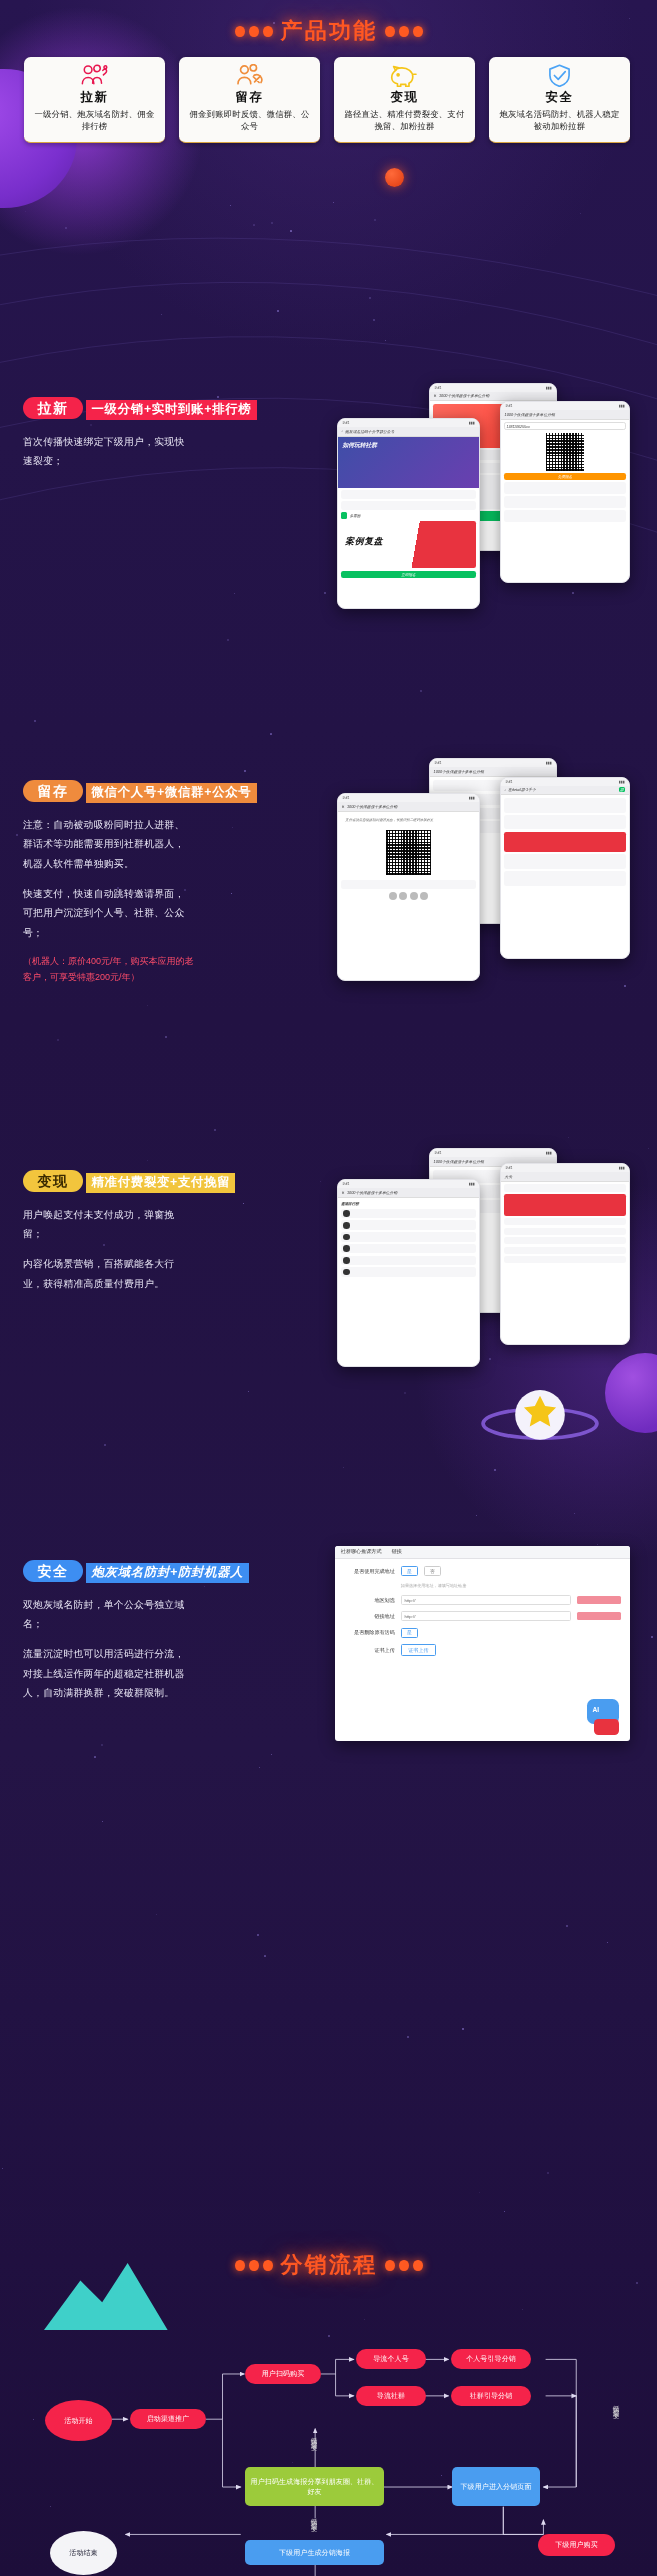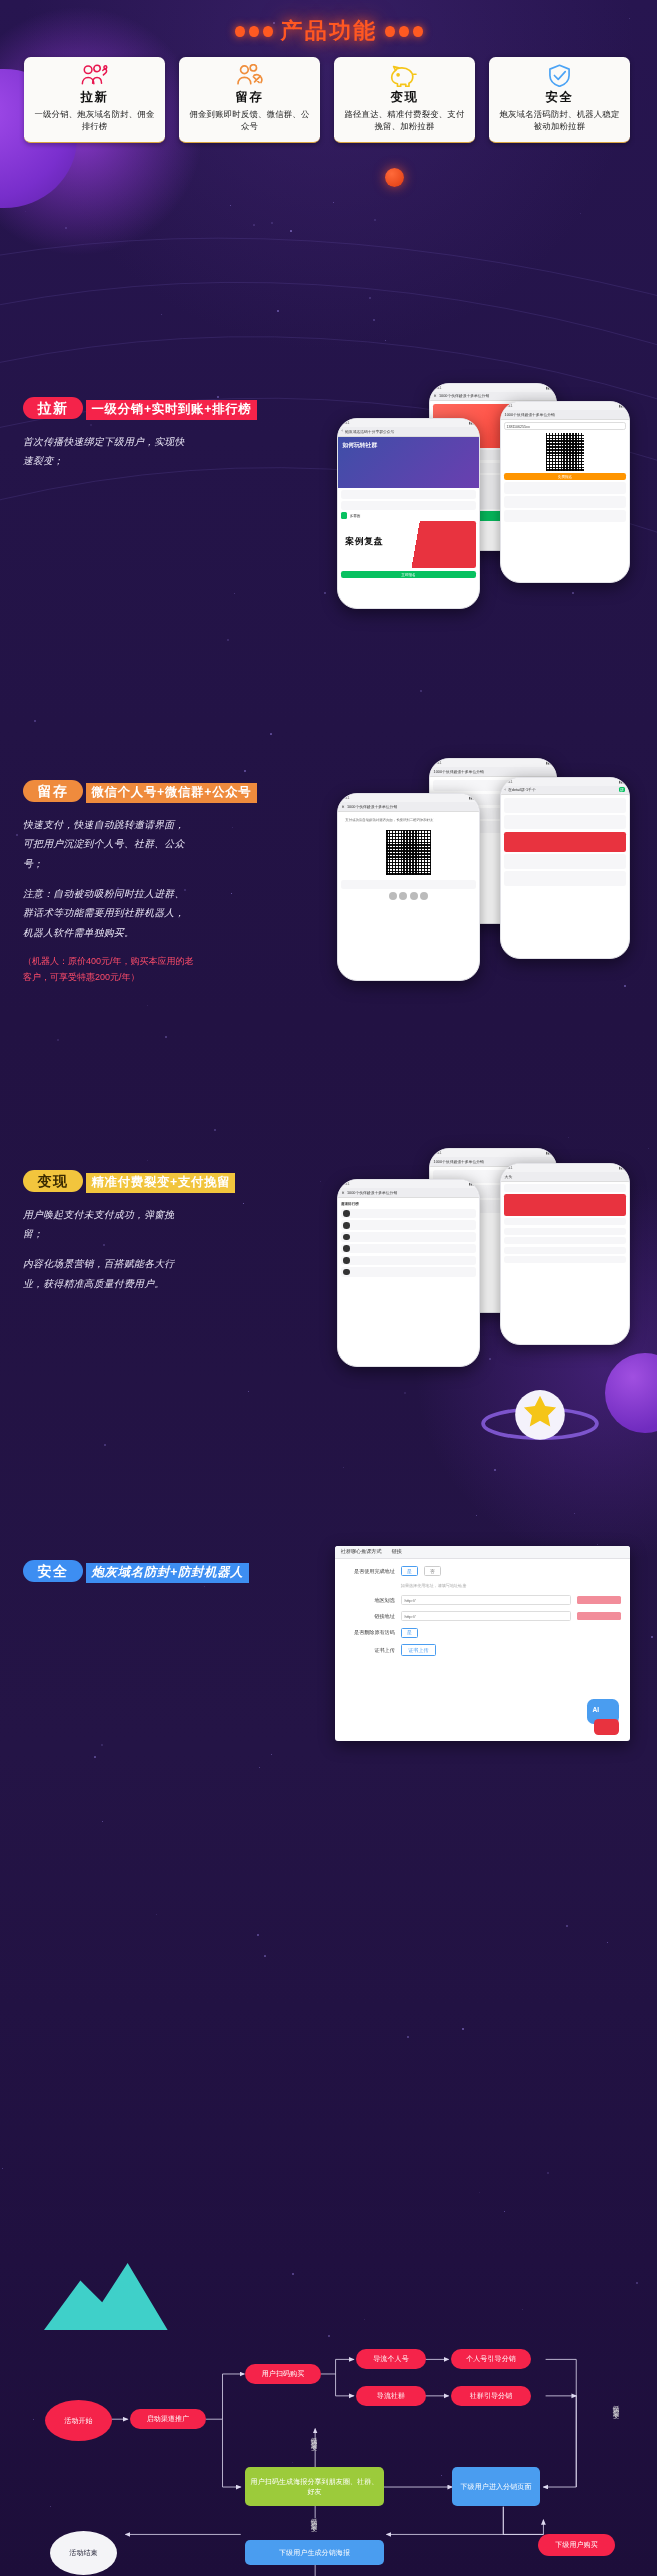--- a/index.html
+++ b/index.html
@@ -42,27 +42,27 @@
                margin-top:2.2px; width:124px; letter-spacing:0.2px; }
 
   
   .sect { position:absolute; left:0; width:658px; }
   .tag { display:inline-block; color:#fff; font-size:14px; font-weight:bold;
          padding:3.6px 14.6px 4.4px; border-radius:14.6px; letter-spacing:1.5px; line-height:1; }
   .sub { display:inline-block; color:#fff; font-size:12.4px; font-weight:bold;
          padding:2.2px 5.1px 2.9px; letter-spacing:0.7px; margin-top:9.5px; line-height:1.25; }
   .body-txt { color:#e9e6f5; font-size:9.8px; line-height:2.0; margin-top:11.7px;
               width:171px; letter-spacing:0.3px; }
-  .body-txt p { margin-bottom:10.2px;font-style:italic; }
+  .body-txt p { margin-bottom:10.2px; }
   .note-red { color:#ff4d6a; font-size:9px; line-height:1.8; width:175px; margin-top:4.4px; }
 
   
-  .phone { position:absolute; background:#fff; border-radius:20px;
+  .phone { position:absolute; background:#fff; border-radius:8px;
            box-shadow:0 4.4px 16px rgba(0,0,0,.45); overflow:hidden;
-           border:0.7px solid #e3e3e8; }
+           border:0.7px solid #e3e3e8;font-style:italic; }
   .ph-status { height:8px; background:#f3f3f5; display:flex; align-items:center;
                justify-content:space-between; padding:0 4.4px; font-size:3.6px; color:#555; }
   .ph-bar { height:9.5px; background:#ededf0; border-bottom:0.7px solid #ddd;
             display:flex; align-items:center; padding:0 3.6px; font-size:3.8px; color:#333; gap:2.2px; }
   .ph-body { padding:2.9px; font-size:3.6px; color:#444; }
   .mini { background:#f6f6f8; border-radius:2.2px; margin-bottom:2.2px; }
 
   .qr { background:
       repeating-linear-gradient(0deg,#111 0 1.5px,#fff 1.5px 2.9px),
       repeating-linear-gradient(90deg,#111 0 1.5px,#fff 1.5px 2.9px);
@@ -337,22 +337,22 @@
         <div class="mini" style="height:7.3px;background:#07c160;color:#fff;text-align:center;font-size:3.6px;padding-top:1.5px;margin-top:2.9px;">立即报名</div>
       </div>
     </div>
   </div>
 
   <div class="sect" style="top:773px;">
     <div style="position:absolute;left:23px;top:0;">
       <div class="tag" style="background:#ef8b3d;">留存</div>
       <div class="sub" style="background:#ef8b3d;">微信个人号+微信群+公众号</div>
       <div class="body-txt">
+        <p>注意：自动被动吸粉同时拉人进群、群话术等功能需要用到社群机器人，机器人软件需单独购买。</p>
         <p>快速支付，快速自动跳转邀请界面，可把用户沉淀到个人号、社群、公众号；</p>
-        <p>注意：自动被动吸粉同时拉人进群、群话术等功能需要用到社群机器人，机器人软件需单独购买。</p>
       </div>
       <div class="note-red">（机器人：原价400元/年，购买本应用的老客户，可享受特惠200元/年）</div>
     </div>
 
     <div class="phone" style="left:429px;top:-14.6px;width:128px;height:166px;">
       <div class="ph-status">
           <span>9:41</span>
           <span>▮▮▮</span>
         </div>
       <div class="ph-bar">
@@ -488,20 +488,24 @@
       <ellipse cx="100" cy="72" rx="78" ry="20" fill="none" stroke="#8a5fe0" stroke-width="5" opacity=".85"></ellipse>
       <circle cx="100" cy="60" r="34" fill="#f4f2fb"></circle>
       <path d="M100 34l7 14 15 2-11 11 3 15-14-8-14 8 3-15-11-11 15-2z" fill="#f5c518"></path>
     </svg>
   </div>
 
   <div class="sect" style="top:1553px;">
     <div style="position:absolute;left:23px;top:0;">
       <div class="tag" style="background:#3d8ef2;">安全</div>
       <div class="sub" style="background:#3d8ef2;font-style:italic;">炮灰域名防封+防封机器人</div>
+      <div class="body-txt">
+        <p>双炮灰域名防封，单个公众号独立域名；</p>
+        <p>流量沉淀时也可以用活码进行分流，对接上线运作两年的超稳定社群机器人，自动满群换群，突破群限制。</p>
+      </div>
     </div>
 
     <div style="position:absolute;left:335px;top:-7.3px;width:295px;height:195px;background:#fff;
                 border-radius:2.9px;box-shadow:0 4.4px 16px rgba(0,0,0,.45);overflow:hidden;">
       <div style="height:13px;background:#f5f6f8;border-bottom:0.7px solid #e2e2e6;display:flex;align-items:center;gap:10.2px;padding:0 5.8px;font-size:5.1px;color:#333;">
         <span>社群聊心推课方式</span>
         <span>链接</span>
       </div>
       <div style="padding:7.3px 8.8px;font-size:5.1px;color:#333;">
         <div style="display:flex;align-items:center;gap:5.8px;margin-bottom:6.6px;">
@@ -536,20 +540,33 @@
       <div style="position:absolute;right:7.3px;bottom:4.4px;width:39px;height:45px;">
         <div style="width:32px;height:25px;border-radius:6.6px;background:#4a9df0;position:absolute;left:2.9px;top:7.3px;"></div>
         <div style="position:absolute;left:8.8px;top:14.6px;color:#fff;font-size:6.6px;font-weight:bold;">AI</div>
         <div style="width:25px;height:16px;border-radius:4.4px;background:#e8333f;position:absolute;left:10.2px;top:28px;"></div>
       </div>
     </div>
   </div>
 
   <div class="flow">
 
+    <div style="position:absolute;left:0;top:0;width:658px;display:flex;align-items:center;justify-content:center;gap:8px;">
+      <span class="dots">
+          <i></i>
+          <i></i>
+          <i></i>
+        </span>
+      <span class="hdr-title">分销流程</span>
+      <span class="dots">
+          <i></i>
+          <i></i>
+          <i></i>
+        </span>
+    </div>
 
     <svg width="658" height="326" viewBox="0 0 902 447">
       <defs>
         <marker id="ar" markerWidth="7" markerHeight="7" refX="6" refY="3" orient="auto">
           <path d="M0,0 L7,3 L0,6 z" fill="#ded9f0"></path>
         </marker>
       </defs>
       <g stroke="#ded9f0" stroke-width="1.1" fill="none" marker-end="url(#ar)">
         <path d="M152 232 H 175"></path>
         <path d="M282 232 H 305 V 170 H 335"></path>

